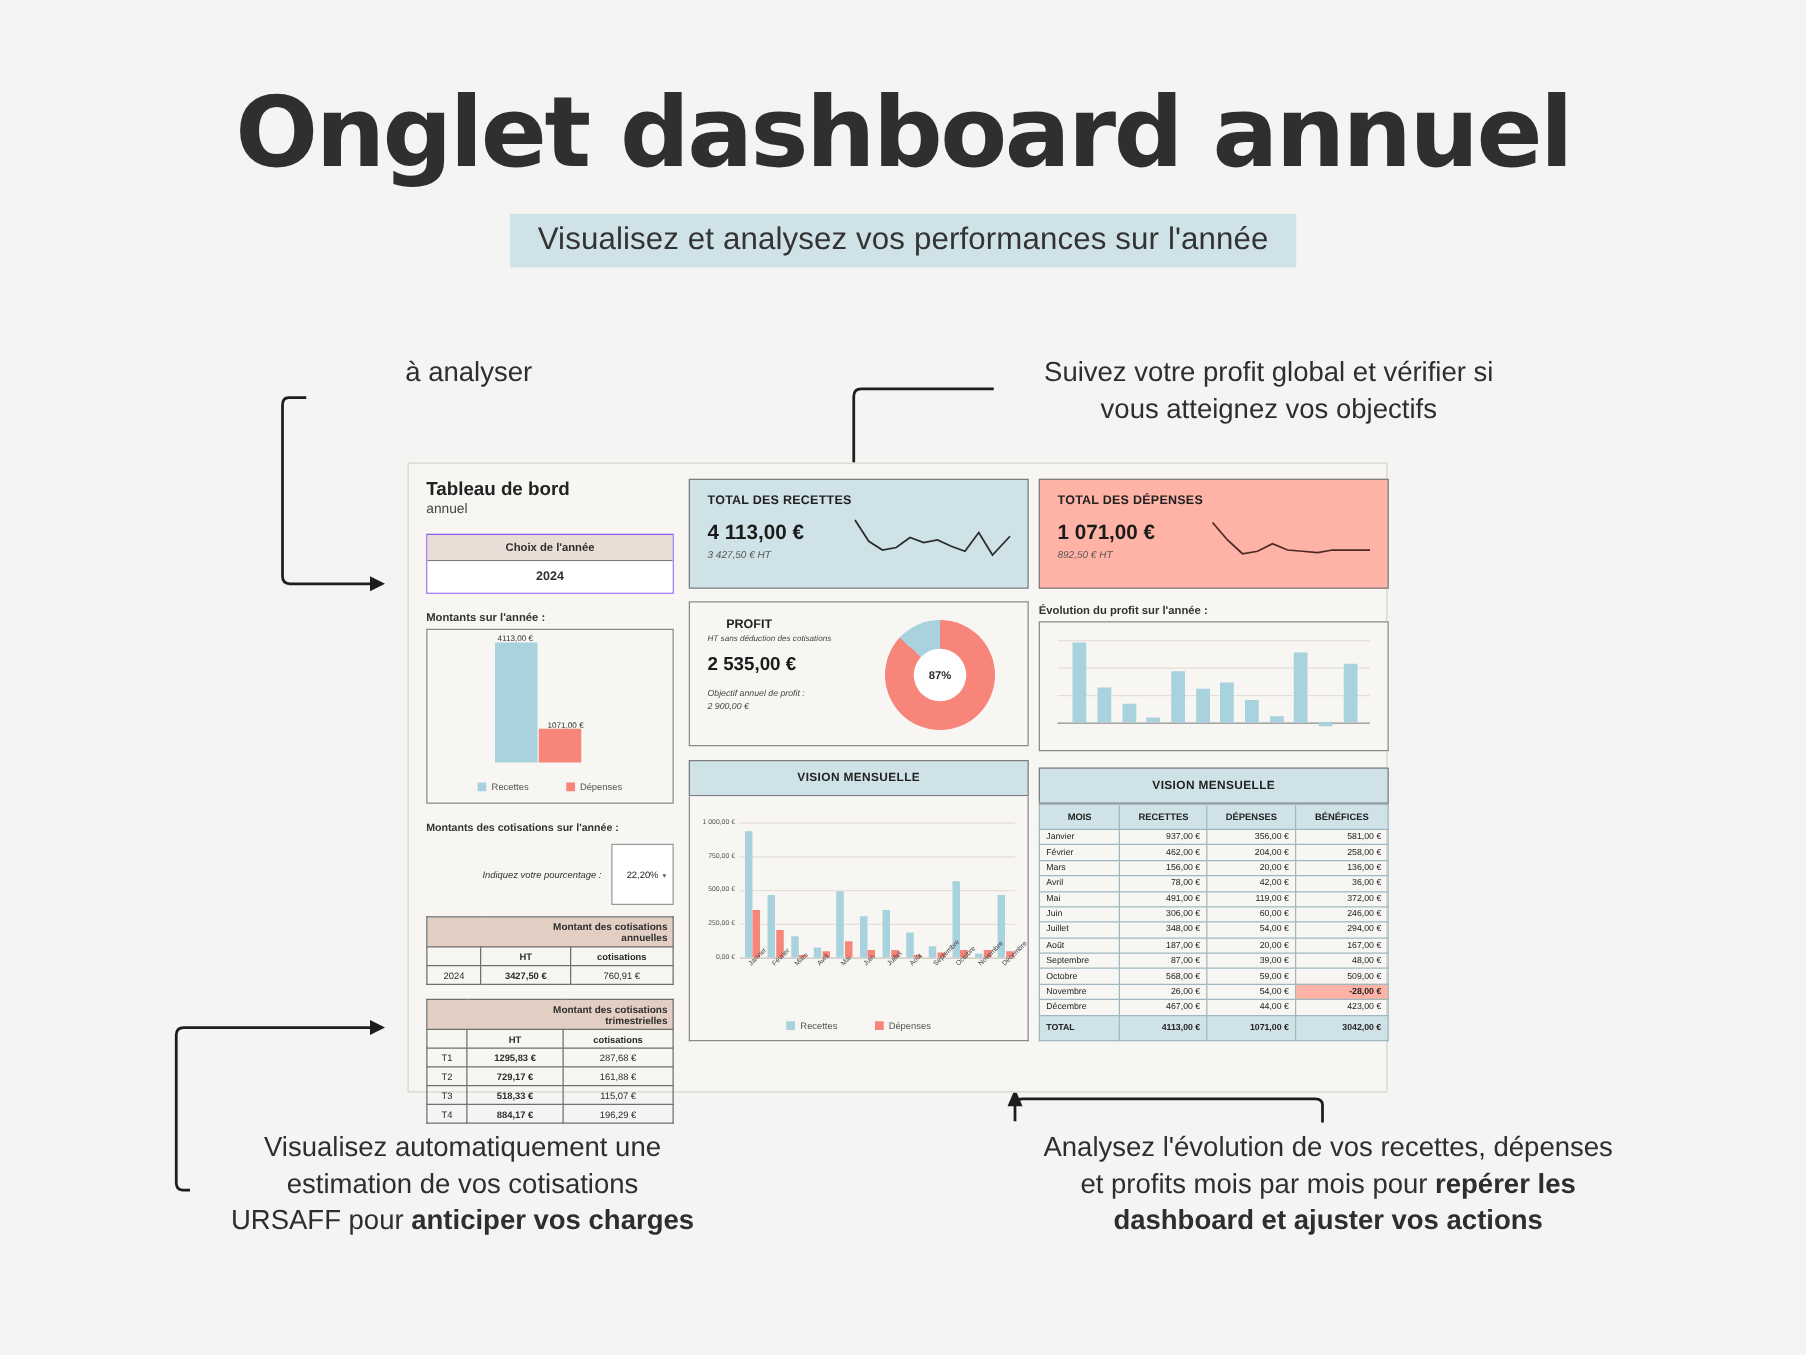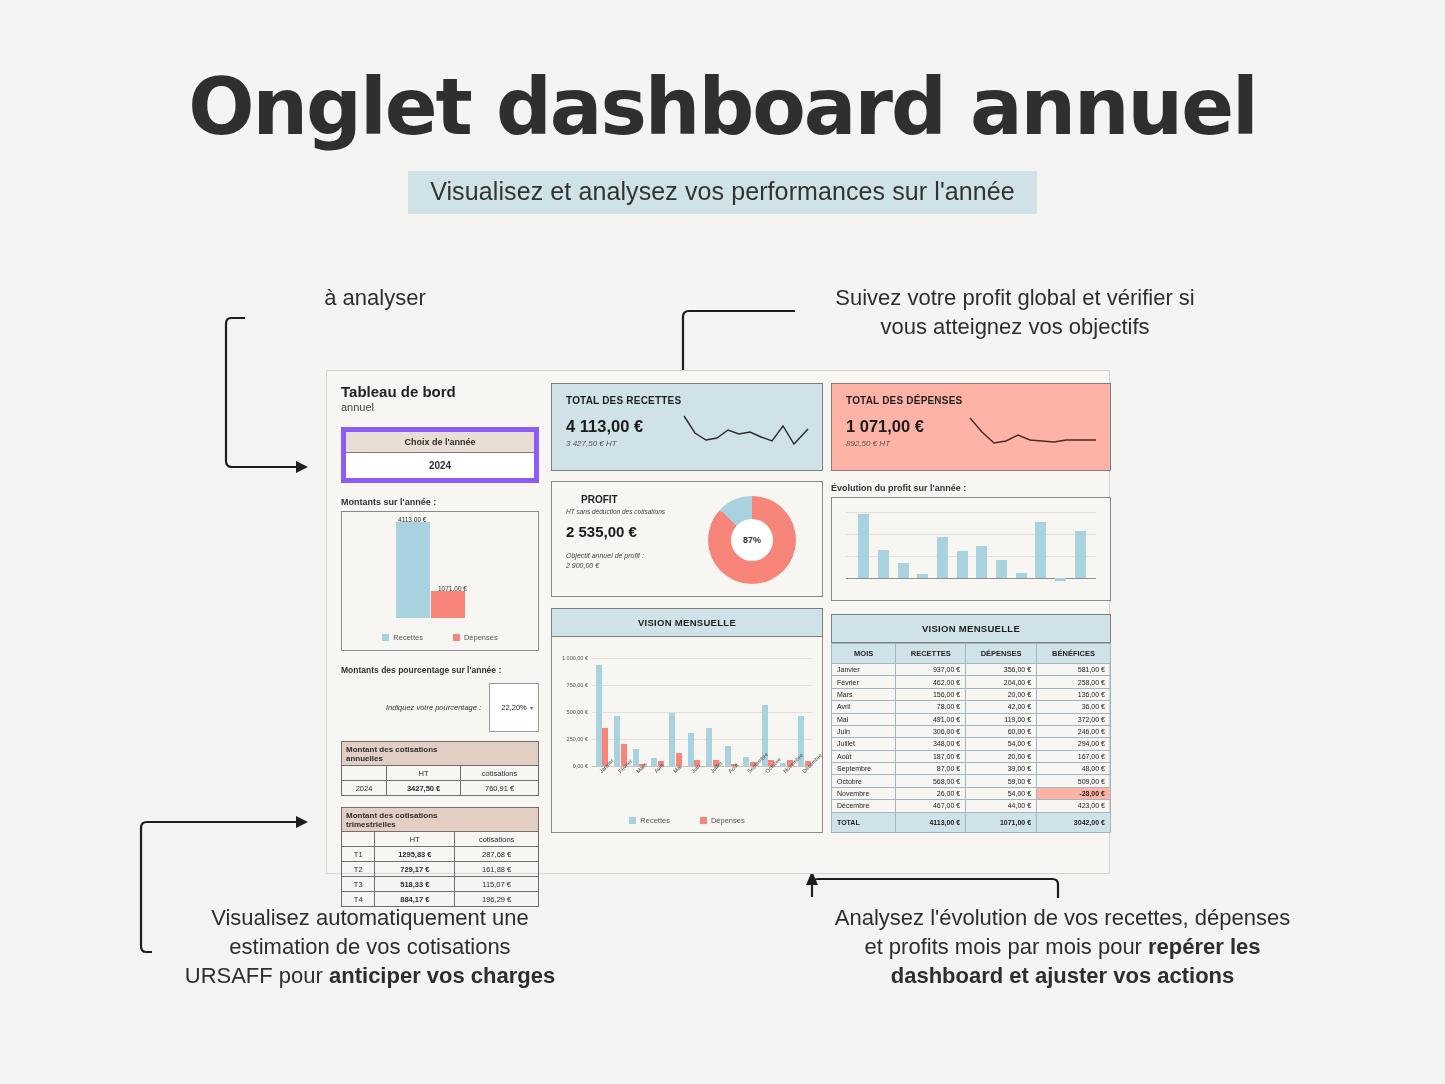--- a/index.html
+++ b/index.html
@@ -54,21 +54,21 @@
   .col-left  { position: absolute; left: 0;   top: 0; width: 198px; }
   .col-mid   { position: absolute; left: 210px; top: 0; width: 272px; }
   .col-right { position: absolute; left: 490px; top: 0; width: 280px; }
 
   .panel-title { font-size: 9px; font-weight: 700; color: #333; margin-bottom: 4px; }
 
   
   .tdb-h1 { font-size: 15px; font-weight: 700; color: #222; line-height: 1.15; }
   .tdb-h2 { font-size: 11px; color: #444; margin-top: 1px; }
 
-  .year-box { margin-top: 14px; border: 5px solid #8b5cf6; }
+  .year-box { margin-top: 14px; border: 1px solid #8b5cf6; }
   .year-head {
     background: #eaddd6; text-align: center; font-size: 9px; font-weight: 700;
     padding: 5px 0; border-bottom: 1px solid #7d7d7d; color: #2e2e2e;
   }
   .year-val {
     background: #ffffff; text-align: center; font-size: 10px; font-weight: 700;
     padding: 7px 0; color: #2e2e2e;
   }
 
   
@@ -88,22 +88,22 @@
   .pct-label { font-size: 7.5px; font-style: italic; color: #333; }
   .pct-select {
     flex: 1; border: 1px solid #999; background: #fff; font-size: 7.5px;
     padding: 19px 6px; display: flex; justify-content: center; align-items: center;
     position: relative; color: #222;
   }
   .pct-select .chev { position: absolute; right: 5px; font-size: 6px; color: #666; }
 
   table.tbl { width: 100%; border-collapse: collapse; font-size: 7.5px; }
   table.tbl td, table.tbl th { border: 1px solid #6f6f6f; padding: 2.5px 4px; }
-  .tan-head { background: #e3cec3; text-align: left; font-weight: 700; font-size: 8px; color: #2e2e2e; }
-  .sub-head { background: #f7f6f3; text-align: center; font-weight: 400; font-size: 7.5px; }
+  .tan-head { background: #e3cec3; text-align: right; font-weight: 700; font-size: 8px; color: #2e2e2e; }
+  .sub-head { background: #f7f6f3; text-align: center; font-weight: 700; font-size: 7.5px; }
   .cell-c { text-align: center; }
   .cell-b { text-align: center; font-weight: 700; }
 
   
   .kpi { border: 1px solid #7e7e7e; position: relative; padding: 11px 14px 13px 14px; height: 88px; }
   .kpi.blue { background: #cfe2e8; }
   .kpi.red  { background: #ffb3a7; }
   .kpi-title { font-size: 10px; font-weight: 700; letter-spacing: .2px; color: #1f1f1f; }
   .kpi-val { font-size: 16.5px; font-weight: 700; margin-top: 11px; color: #1b1b1b; }
   .kpi-sub { font-size: 8px; font-style: italic; color: #555; margin-top: 3px; }
@@ -215,21 +215,21 @@
             <div class="bar" style="left:54px; width:34px; height:96px; background:#a8d2dd;"></div>
             <div class="bar-lbl" style="left:96px; bottom:58px;">1071,00 €</div>
             <div class="bar" style="left:89px; width:34px; height:27px; background:#f8857a;"></div>
             <div class="legend">
               <span><i class="sw" style="background:#a8d2dd;"></i><span>Recettes</span></span>
               <span><i class="sw" style="background:#f8857a;"></i><span>Dépenses</span></span>
             </div>
           </div>
         </div>
 
-        <div class="sec-label" style="margin-top:14px;">Montants des pourcentage sur l'année :</div>
+        <div class="sec-label" style="margin-top:14px;">Montants des cotisations sur l'année :</div>
 
         <div class="pct-row">
           <span class="pct-label">Indiquez votre pourcentage :</span>
           <span class="pct-select">
             <span>22,20%</span>
             <span class="chev">▾</span>
           </span>
         </div>
 
         <table class="tbl" style="margin-top:9px;">

